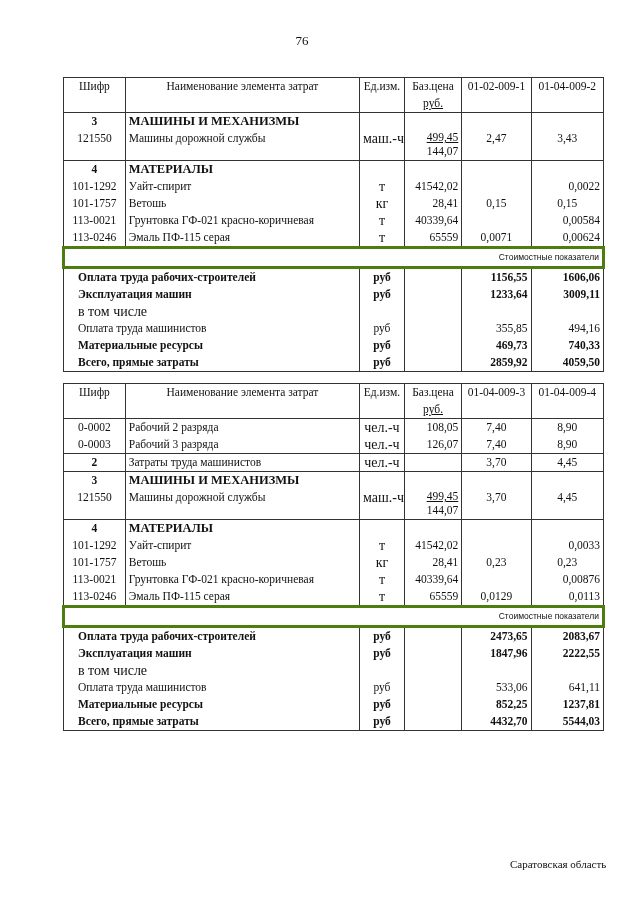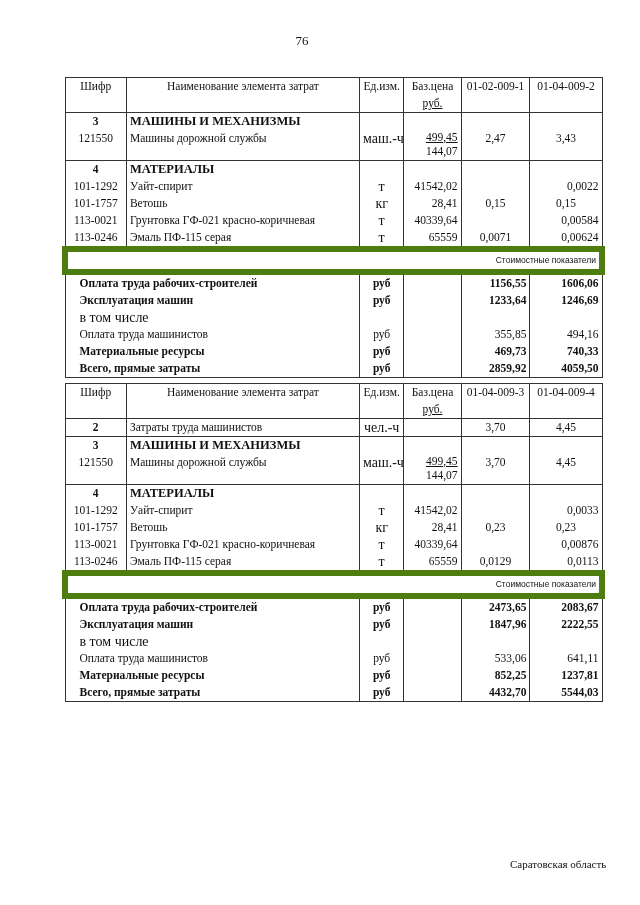--- a/index.html
+++ b/index.html
@@ -16,21 +16,21 @@
   .c-v1 { width: 65px; }
   .c-v2 { width: 68px; }
   .bl { border-left: 1px solid #333; }
   .br { border-right: 1px solid #333; }
   .bt { border-top: 1px solid #333; }
   .bb { border-bottom: 1px solid #333; }
   .hdr td { text-align: center; vertical-align: middle; height: 30px; line-height: 13px; border: 1px solid #333; }
   .center { text-align: center; }
   .right { text-align: right; }
   .bold { font-weight: bold; }
-  .label-row td { font-family: "Liberation Sans", "DejaVu Sans", sans-serif; font-size: 8.5px; text-align: right; height: 12px; line-height: 12px; border: 6px solid #4d7c0f; }
+  .label-row td { font-family: "Liberation Sans", "DejaVu Sans", sans-serif; font-size: 8.5px; text-align: right; height: 12px; line-height: 12px; border: 3px solid #4d7c0f; }
   .under { text-decoration: underline; }
   .tot td { height: 17px; }
   .sub { font-size: 14px; }
 </style>
 </head>
 <body>
 
 <div class="page-num">76</div>
 
 <table class="cost" style="top:77px;">
@@ -118,21 +118,21 @@
     <td class="br bold center">руб</td>
     <td class="br"></td>
     <td class="br bold right">1156,55</td>
     <td class="br bold right">1606,06</td>
   </tr>
   <tr class="tot">
     <td colspan="2" class="bl br bold" style="padding-left:14px">Эксплуатация машин</td>
     <td class="br bold center">руб</td>
     <td class="br"></td>
     <td class="br bold right">1233,64</td>
-    <td class="br bold right">1246,69</td>
+    <td class="br bold right">3009,11</td>
   </tr>
   <tr class="tot">
     <td colspan="2" class="bl br sub" style="padding-left:14px">в том числе</td>
     <td class="br center"></td>
     <td class="br"></td>
     <td class="br right"></td>
     <td class="br right"></td>
   </tr>
   <tr class="tot">
     <td colspan="2" class="bl br" style="padding-left:14px">Оплата труда машинистов</td>
@@ -171,20 +171,36 @@
       <tr class="hdr">
     <td>Шифр</td>
     <td>Наименование элемента затрат</td>
     <td>Ед.изм.</td>
     <td><span>Баз.цена</span><br><span class="under">руб.</span></td>
     <td>01-04-009-3</td>
     <td>01-04-009-4</td>
   </tr>
 
   <tr>
+    <td class="bl br center">0-0002</td>
+    <td class="br">Рабочий 2 разряда</td>
+    <td class="br center sub">чел.-ч</td>
+    <td class="br right">108,05</td>
+    <td class="br center">7,40</td>
+    <td class="br center">8,90</td>
+  </tr>
+  <tr>
+    <td class="bl br bb center">0-0003</td>
+    <td class="br bb">Рабочий 3 разряда</td>
+    <td class="br bb center sub">чел.-ч</td>
+    <td class="br bb right">126,07</td>
+    <td class="br bb center">7,40</td>
+    <td class="br bb center">8,90</td>
+  </tr>
+  <tr>
     <td class="bl br bb center bold">2</td>
     <td class="br bb">Затраты труда машинистов</td>
     <td class="br bb center sub">чел.-ч</td>
     <td class="br bb right"></td>
     <td class="br bb center">3,70</td>
     <td class="br bb center">4,45</td>
   </tr>
 
   <tr>
     <td class="bl br center bold">3</td>

